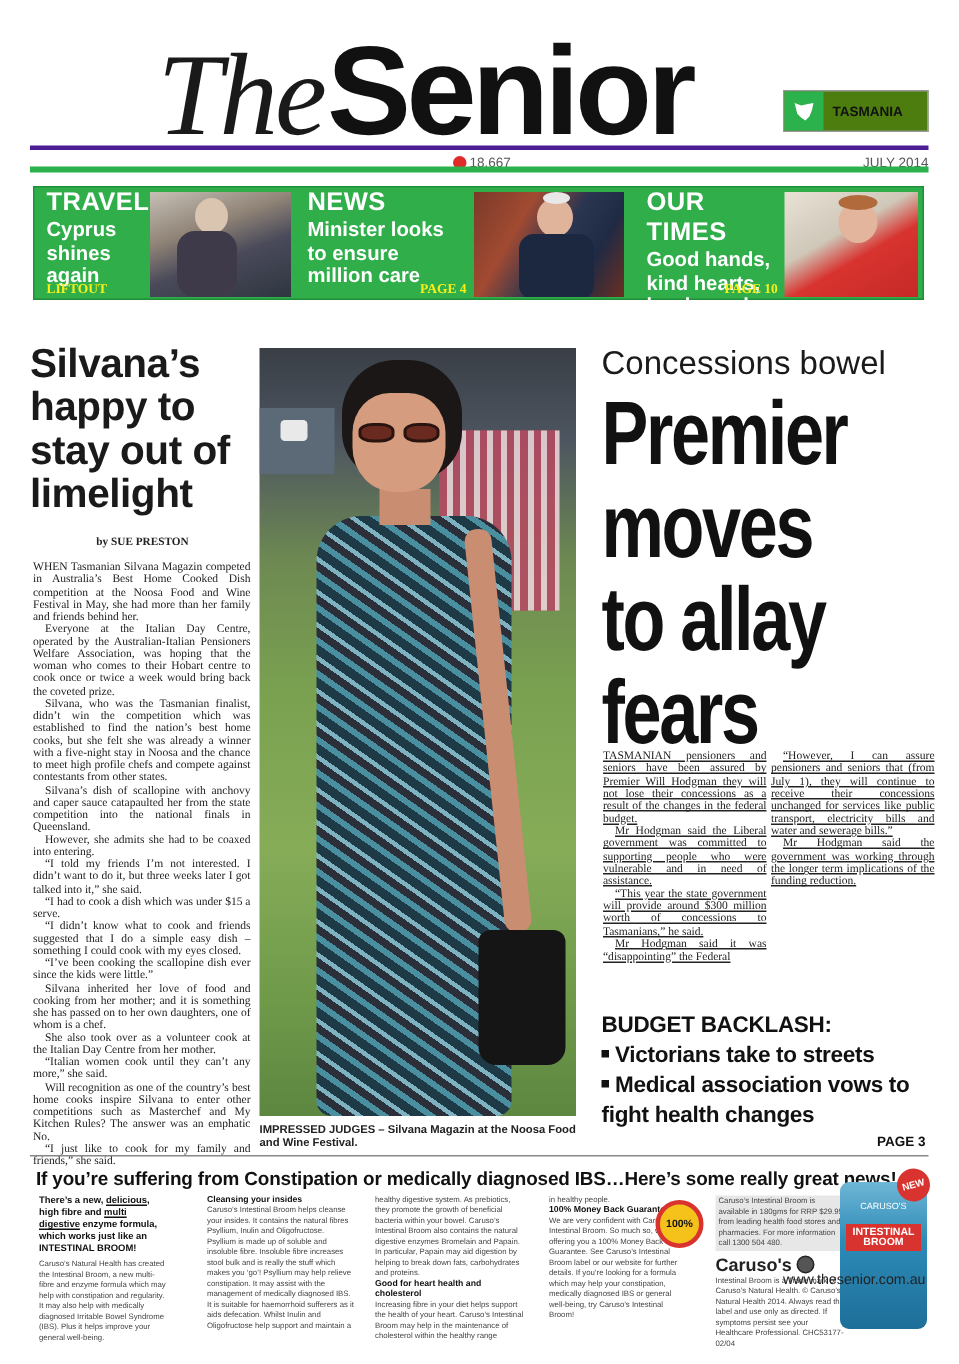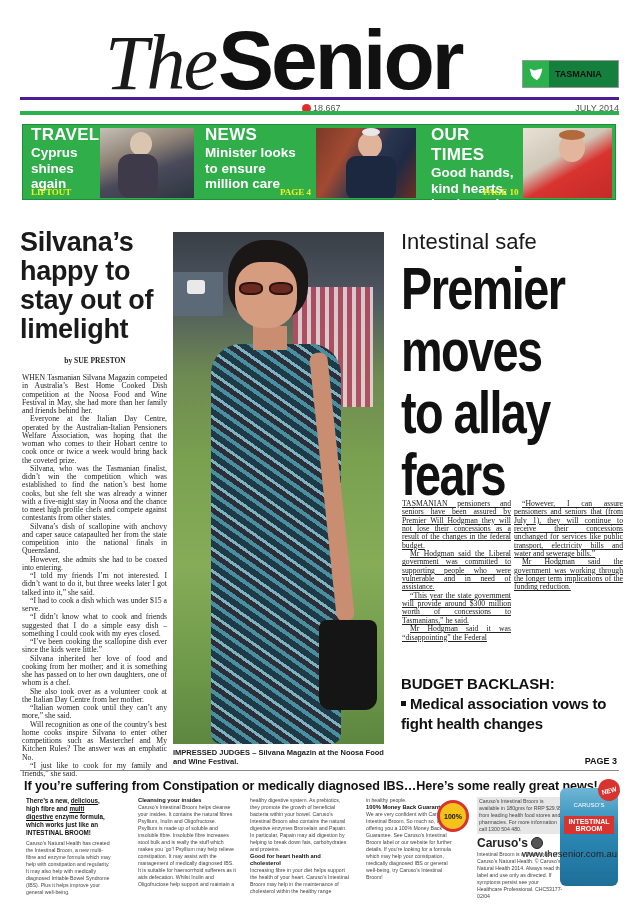--- a/index.html
+++ b/index.html
@@ -4,21 +4,21 @@
 <style>
   * { box-sizing: border-box; margin: 0; padding: 0; }
   html, body { width: 639px; height: 909px; background: #fff; overflow: hidden; }
   body { position: relative; font-family: "Liberation Serif", serif; color: #1a1a1a; }
 
   
   .masthead { position: absolute; left: 20px; top: 0; width: 599px; height: 100px; }
   .logo { position: absolute; left: 85px; top: 18px; white-space: nowrap; line-height: 1; }
   .logo-the { font-family: "Liberation Serif", serif; font-style: italic; font-size: 78px; color: #1a1a1a; letter-spacing: -2px; }
   .logo-senior { font-family: "Liberation Sans", sans-serif; font-weight: bold; font-size: 84px; color: #111; letter-spacing: -3px; margin-left: 2px; }
-  .state-box { position: absolute; left: 502px; top: 60px; width: 97px; height: 28px; border: 1px solid #999; background:#15803d; display: flex; align-items: center; }
+  .state-box { position: absolute; left: 502px; top: 60px; width: 97px; height: 28px; border: 1px solid #999; background:#4d7c0f; display: flex; align-items: center; }
   .state-flag { width: 26px; height: 26px; background: #2bb24c; display: flex; align-items: center; justify-content: center; }
   .state-flag svg { width: 18px; height: 18px; }
   .state-label { font-family: "Liberation Sans", sans-serif; font-weight: bold; font-size: 9px; margin-left: 6px; color: #111; }
   .dateline { position: absolute; left: 20px; top: 97px; width: 599px; height: 14px; border-top: 3px solid #4c1d95; }
   .circ { position: absolute; left: 282px; top: 3px; font-family: "Liberation Sans", sans-serif; font-size: 9px; color: #555; display: flex; align-items: center; gap: 2px; }
   .circ-dot { width: 9px; height: 9px; border-radius: 50%; background: #e02b2b; display: inline-block; }
   .date { position: absolute; right: 0; top: 3px; font-family: "Liberation Sans", sans-serif; font-size: 9px; color: #555; }
   .green-rule { position: absolute; left: 20px; top: 111px; width: 599px; height: 4px; background: #2bb24c; }
 
   
@@ -187,40 +187,41 @@
   <div class="woman-face"></div>
   <div class="glasses">
       <span style="left:0"></span>
       <span style="left:30px"></span>
     </div>
   <div class="arm"></div>
   <div class="bag"></div>
 </div>
 <div class="caption">IMPRESSED JUDGES – Silvana Magazin at the Noosa Food and Wine Festival.</div>
 
-<div class="kicker">Intestinal safe</div>
+<div class="kicker">Concessions bowel</div>
 <h1 class="big-head">
   <div>Premier</div>
   <div>moves</div>
   <div>to allay</div>
   <div>fears</div>
 </h1>
 <div class="r-col r-col1">
   <p class="first">TASMANIAN pensioners and seniors have been assured by Premier Will Hodgman they will not lose their concessions as a result of the changes in the federal budget.</p>
   <p>Mr Hodgman said the Liberal government was committed to supporting people who were vulnerable and in need of assistance.</p>
   <p>“This year the state government will provide around $300 million worth of concessions to Tasmanians,” he said.</p>
   <p>Mr Hodgman said it was “disappointing” the Federal</p>
 </div>
 <div class="r-col r-col2">
   <p>“However, I can assure pensioners and seniors that (from July 1), they will continue to receive their concessions unchanged for services like public transport, electricity bills and water and sewerage bills.”</p>
   <p>Mr Hodgman said the government was working through the longer term implications of the funding reduction.</p>
 </div>
 
 <div class="backlash">
   <div class="bl-title">BUDGET BACKLASH:</div>
+  <div class="bl-item"><span class="bullet"></span><span>Victorians take to streets</span></div>
   <div class="bl-item"><span class="bullet"></span><span>Medical association vows to fight health changes</span></div>
 </div>
 <div class="page3">PAGE 3</div>
 <div class="rule-bottom"></div>
 
 <div class="ad-head">If you’re suffering from Constipation or medically diagnosed IBS…Here’s some really great news!</div>
 
 <div class="ad-col ad-c1">
   <div class="lead"><span>There’s a new, </span><u>delicious</u><span>, high fibre and </span><u>multi digestive</u><span> enzyme formula, which works just like an INTESTINAL BROOM!</span></div>
   <div>Caruso’s Natural Health has created the Intestinal Broom, a new multi-fibre and enzyme formula which may help with constipation and regularity. It may also help with medically diagnosed Irritable Bowel Syndrome (IBS). Plus it helps improve your general well-being.</div>

